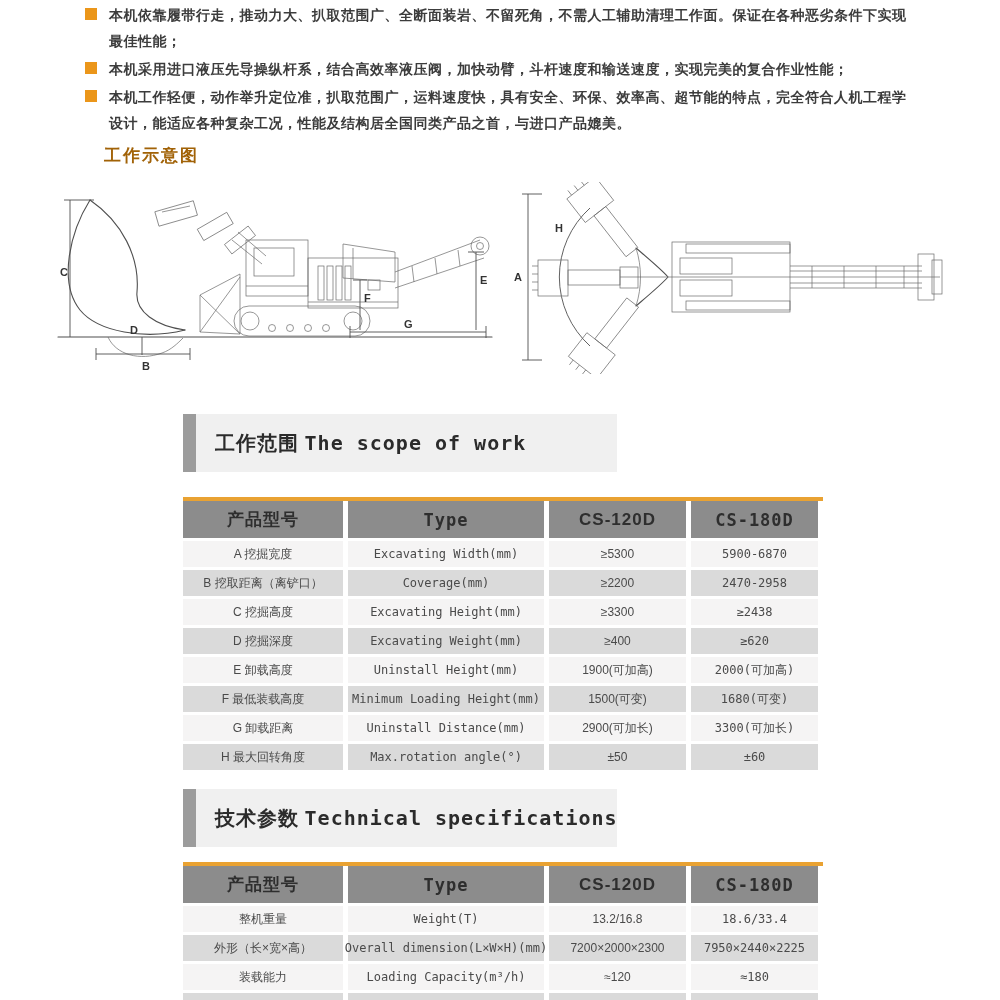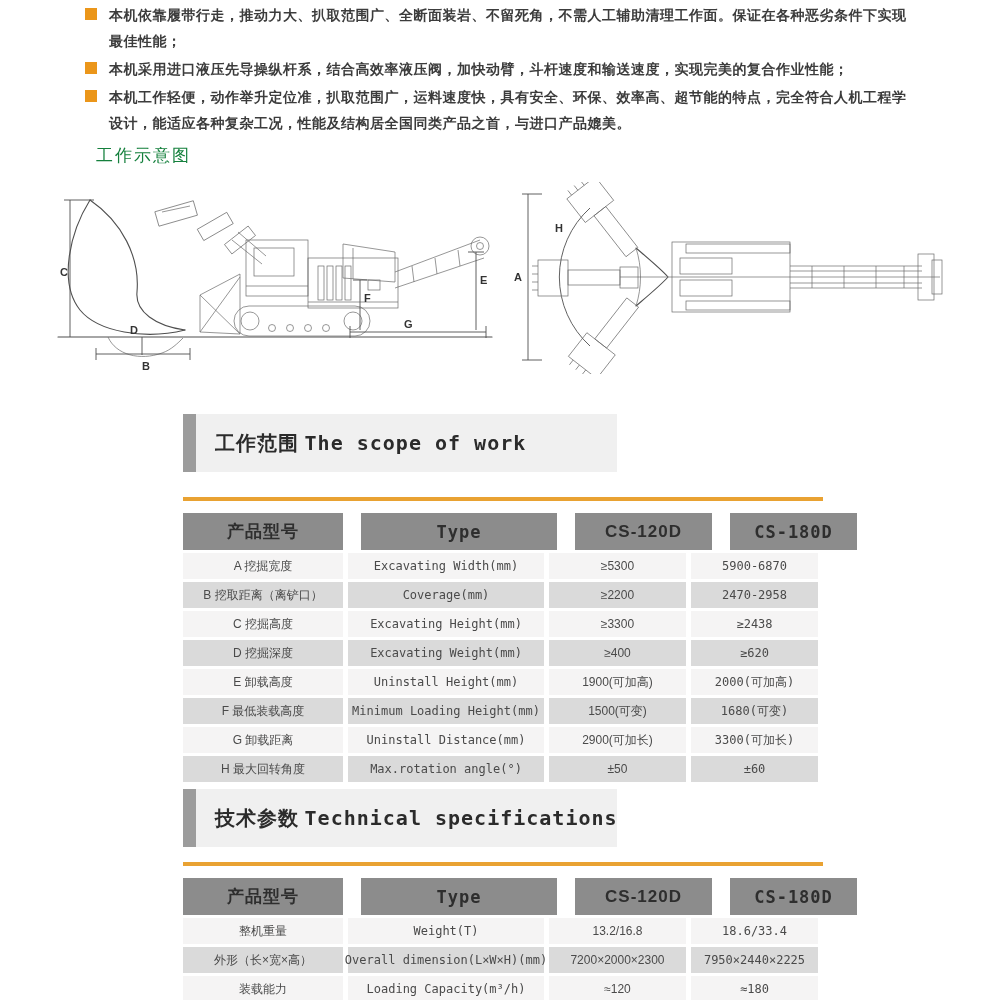--- a/index.html
+++ b/index.html
@@ -6,21 +6,21 @@
   #page{position:relative;width:1000px;height:1000px;background:#ffffff;overflow:hidden;
         font-family:"Liberation Sans","DejaVu Sans",sans-serif;color:#3d3d3d;}
 
   
   #bullets{position:absolute;left:85px;top:2px;width:832px;}
   .bullet-item{display:flex;align-items:flex-start;margin-bottom:2px;}
   .bullet-marker{flex:0 0 12px;width:12px;height:12px;background:#EB961A;margin-top:6px;margin-right:12px;}
   .bullet-text{font-size:14px;line-height:26px;font-weight:600;color:#3c3c3c;letter-spacing:.5px;}
 
   
-  .diagram-title{position:absolute;left:96px;top:144px;font-size:17px;font-weight:normal;color:#15803d;letter-spacing:2px;}
+  .diagram-title{position:absolute;left:104px;top:144px;font-size:17px;font-weight:bold;color:#a16207;letter-spacing:2px;}
 
   
   .svgbox{position:absolute;}
   #side-view{left:50px;top:182px;}
   #top-view{left:500px;top:182px;}
   svg .ln{stroke:#4f4f4f;stroke-width:1.1;fill:none;stroke-linecap:round;}
   svg .th{stroke:#6a6a6a;stroke-width:.7;fill:none;}
   svg .dim{stroke:#4f4f4f;stroke-width:.9;fill:none;}
   svg text{font-family:"Liberation Sans",sans-serif;font-size:11px;font-weight:bold;fill:#333;}
 
@@ -31,21 +31,21 @@
   .section-bar{width:13px;height:100%;background:#9C9C9C;flex:0 0 13px;}
   .section-title{margin-left:19px;font-size:20px;font-weight:bold;color:#2b2b2b;white-space:nowrap;}
   .section-title .zh{letter-spacing:1px;}
   .section-title .en{font-family:"DejaVu Sans Mono","Liberation Mono",monospace;letter-spacing:1px;}
 
   
   .spec-table{position:absolute;left:183px;width:640px;}
   #table-scope{top:497px;}
   #table-spec{top:862px;}
   .orange-bar{height:4px;background:#E9A232;width:640px;}
-  .thead{display:flex;gap:18px;margin-top:12px;}
+  .thead{display:flex;gap:5px;margin-top:0;}
   .thcell{height:37px;background:#8C8C8C;color:#2e2e2e;font-weight:bold;
           display:flex;align-items:center;justify-content:center;font-size:17px;letter-spacing:1px;}
   .trow{display:flex;gap:5px;margin-top:3px;height:26px;}
   .tcell{display:flex;align-items:center;justify-content:center;font-size:12px;color:#4a4a4a;white-space:nowrap;}
   .c0{width:160px;flex:0 0 160px;}
   .c1{width:196px;flex:0 0 196px;font-family:"DejaVu Sans Mono","Liberation Mono",monospace;}
   .c2{width:137px;flex:0 0 137px;font-family:Liberation Sans, sans-serif;}
   .c3{width:127px;flex:0 0 127px;font-family:"DejaVu Sans Mono","Liberation Mono",monospace;}
   .rows .trow:nth-child(odd) .tcell{background:#F5F4F4;}
   .rows .trow:nth-child(even) .tcell{background:#DADADA;}

